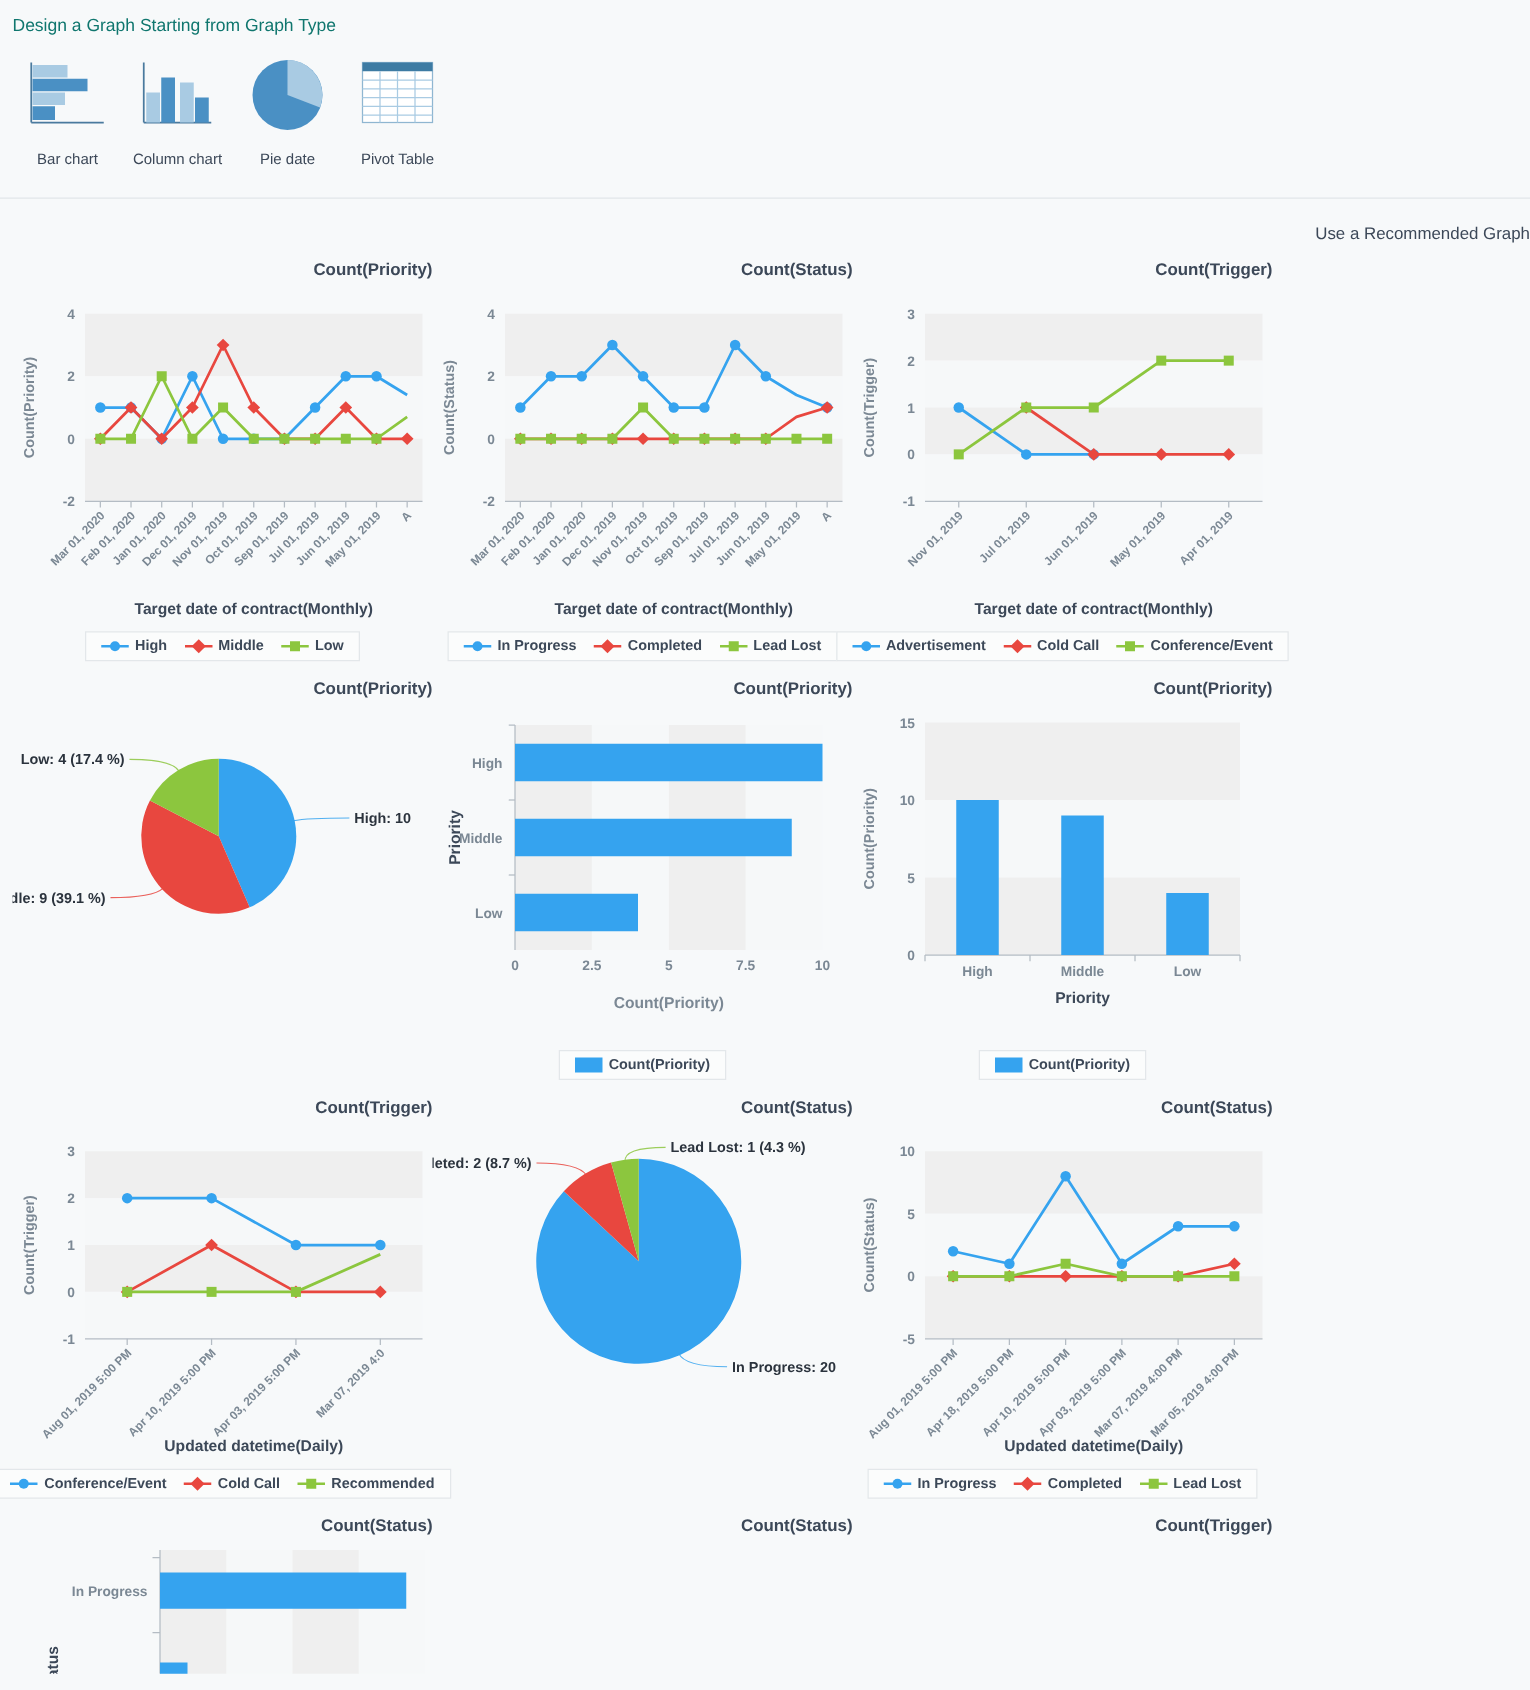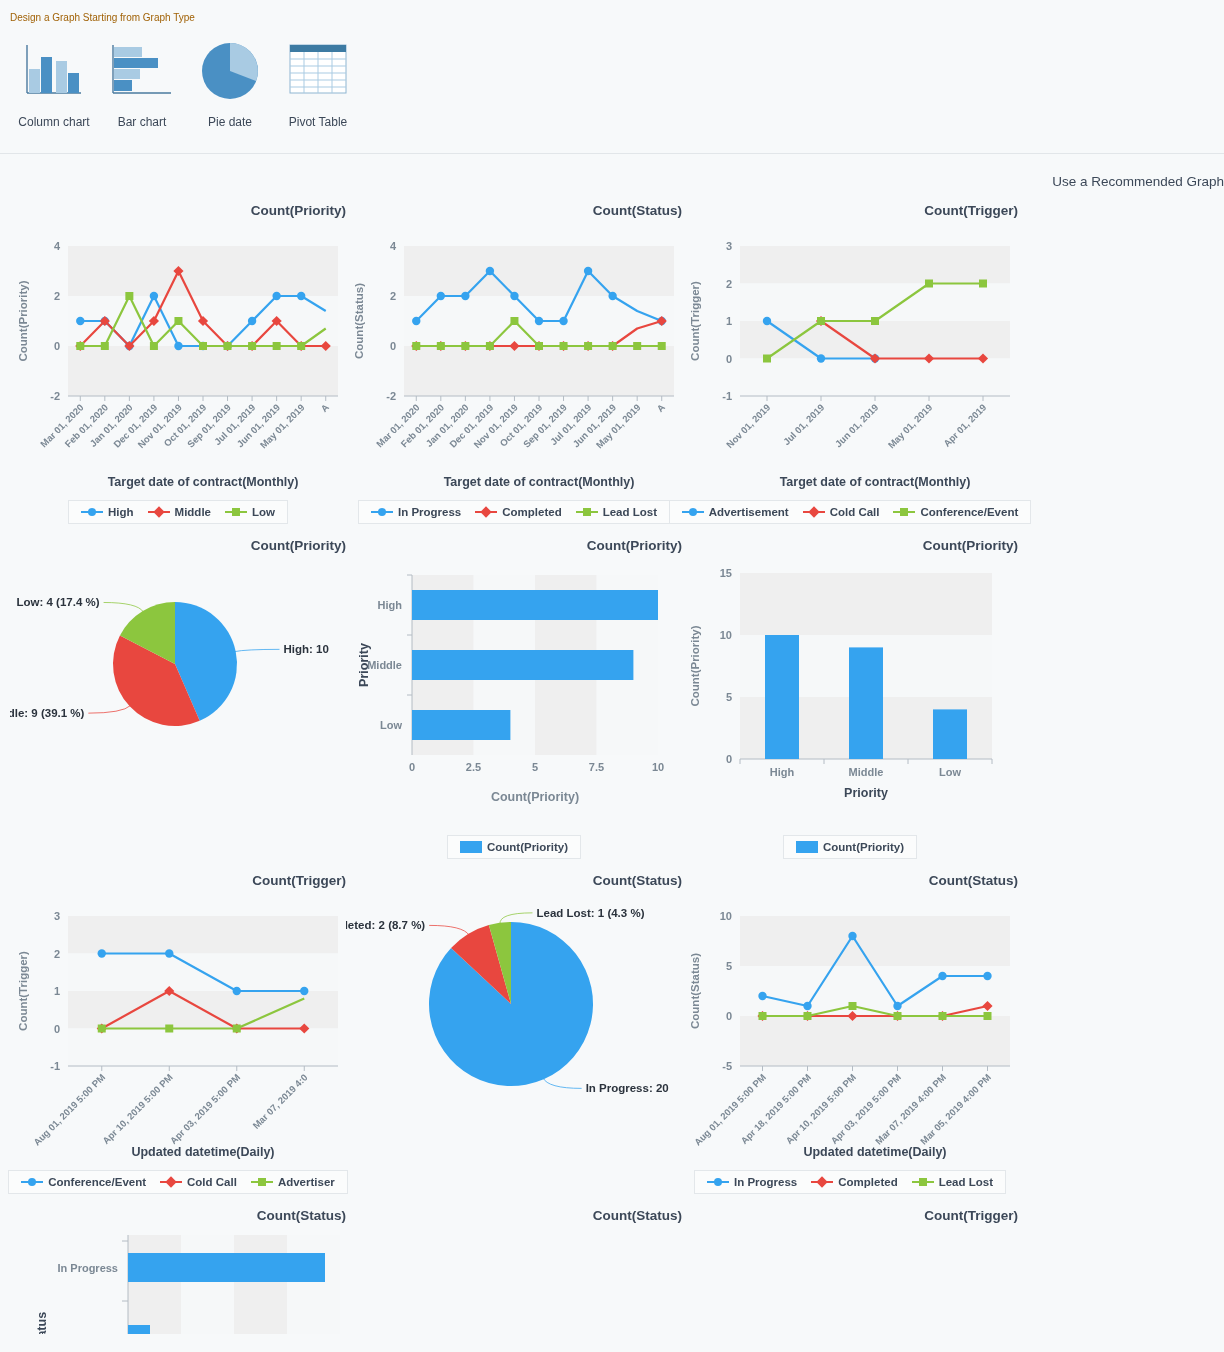--- a/index.html
+++ b/index.html
@@ -6,21 +6,21 @@
   html, body { margin:0; padding:0; }
   body {
     width:1224px; height:1352px;
     background:#f7f9fa;
     font-family:"Liberation Sans", sans-serif;
     color:#3c4858;
     overflow:hidden;
   }
   
   #graph-type-section { padding:8px 0 0 0; background:#f7f9fa; }
-  #graph-type-title { font-size:10px; color:#a16207; padding:4px 0 0 10px; }
+  #graph-type-title { font-size:14px; color:#0f766e; padding:4px 0 0 10px; }
   #graph-type-list { display:flex; align-items:flex-end; padding:14px 0 0 10px; }
   .gt-item { width:88px; text-align:center; cursor:pointer; }
   .gt-icon { height:64px; display:flex; align-items:flex-end; justify-content:center; }
   .gt-label { font-size:12px; color:#3c4858; margin-top:14px; }
   #section-divider { height:1px; background:#e2e6e9; margin-top:24px; }
 
   
   #recommended-section { padding:20px 0 0 0;text-align:right; }
   #recommended-title { font-size:13.5px; color:#3c4858; padding-left:10px; }
   #grid { display:flex; flex-wrap:wrap; padding-left:10px;font-weight:bold; }
@@ -50,43 +50,43 @@
 <body>
 
 <div id="graph-type-section">
   <div id="graph-type-title">Design a Graph Starting from Graph Type</div>
 
   <div id="graph-type-list">
 
     <div class="gt-item">
       <div class="gt-icon">
         <svg width="70" height="60" viewBox="0 0 70 60">
+          <line x1="6" y1="4" x2="6" y2="52" stroke="#4a7фa0" style="stroke:#4a7a9e" stroke-width="1.4"></line>
+          <line x1="6" y1="52" x2="64" y2="52" style="stroke:#4a7a9e" stroke-width="1.4"></line>
+          <rect x="7" y="6" width="28" height="10" fill="#a9cbe3"></rect>
+          <rect x="7" y="17" width="44" height="10" fill="#4a90c4"></rect>
+          <rect x="7" y="28" width="26" height="10" fill="#a9cbe3"></rect>
+          <rect x="7" y="39" width="18" height="11" fill="#4a90c4"></rect>
+        </svg>
+      </div>
+      <div class="gt-label">Bar chart</div>
+    </div>
+
+    <div class="gt-item">
+      <div class="gt-icon">
+        <svg width="70" height="60" viewBox="0 0 70 60">
           <line x1="8" y1="4" x2="8" y2="52" style="stroke:#4a7a9e" stroke-width="1.4"></line>
           <line x1="8" y1="52" x2="62" y2="52" style="stroke:#4a7a9e" stroke-width="1.4"></line>
           <rect x="10" y="28" width="11" height="24" fill="#a9cbe3"></rect>
           <rect x="22" y="16" width="11" height="36" fill="#4a90c4"></rect>
           <rect x="37" y="20" width="11" height="32" fill="#a9cbe3"></rect>
           <rect x="49" y="32" width="11" height="20" fill="#4a90c4"></rect>
         </svg>
       </div>
       <div class="gt-label">Column chart</div>
-    </div>
-
-    <div class="gt-item">
-      <div class="gt-icon">
-        <svg width="70" height="60" viewBox="0 0 70 60">
-          <line x1="6" y1="4" x2="6" y2="52" stroke="#4a7фa0" style="stroke:#4a7a9e" stroke-width="1.4"></line>
-          <line x1="6" y1="52" x2="64" y2="52" style="stroke:#4a7a9e" stroke-width="1.4"></line>
-          <rect x="7" y="6" width="28" height="10" fill="#a9cbe3"></rect>
-          <rect x="7" y="17" width="44" height="10" fill="#4a90c4"></rect>
-          <rect x="7" y="28" width="26" height="10" fill="#a9cbe3"></rect>
-          <rect x="7" y="39" width="18" height="11" fill="#4a90c4"></rect>
-        </svg>
-      </div>
-      <div class="gt-label">Bar chart</div>
     </div>
 
     <div class="gt-item">
       <div class="gt-icon">
         <svg width="64" height="60" viewBox="0 0 64 60">
           <circle cx="32" cy="30" r="28" fill="#4a90c4"></circle>
           <path d="M32 30 L32 2 A28 28 0 0 1 58 40 Z" fill="#a9cbe3"></path>
         </svg>
       </div>
       <div class="gt-label">Pie date</div>
@@ -527,21 +527,21 @@
                 <span class="ln" style="background: rgb(232, 71, 63);"></span>
                 <span class="sy diamond" style="background: rgb(232, 71, 63);"></span>
               </span>
               <span>Cold Call</span>
             </div>
             <div class="lg-item">
               <span class="lg-mark">
                 <span class="ln" style="background: rgb(140, 198, 62);"></span>
                 <span class="sy square" style="background: rgb(140, 198, 62);"></span>
               </span>
-              <span>Advertiser</span>
+              <span>Recommended</span>
             </div>
           </div>
         </div>
       </div>
       <div class="cell">
         <div class="cell-title">Count(Status)</div>
         <div class="panel">
           <svg width="336" height="270" class="plot">
             <path d="M 165 110 L 165 28 A 82 82 0 1 1 105.07145092919384 54.03064225607035 Z" fill="#35a3ef"></path>
             <path d="M 165 110 L 105.07145092919384 54.03064225607035 A 82 82 0 0 1 142.87666476512402 31.04078243748046 Z" fill="#e8473f"></path>

